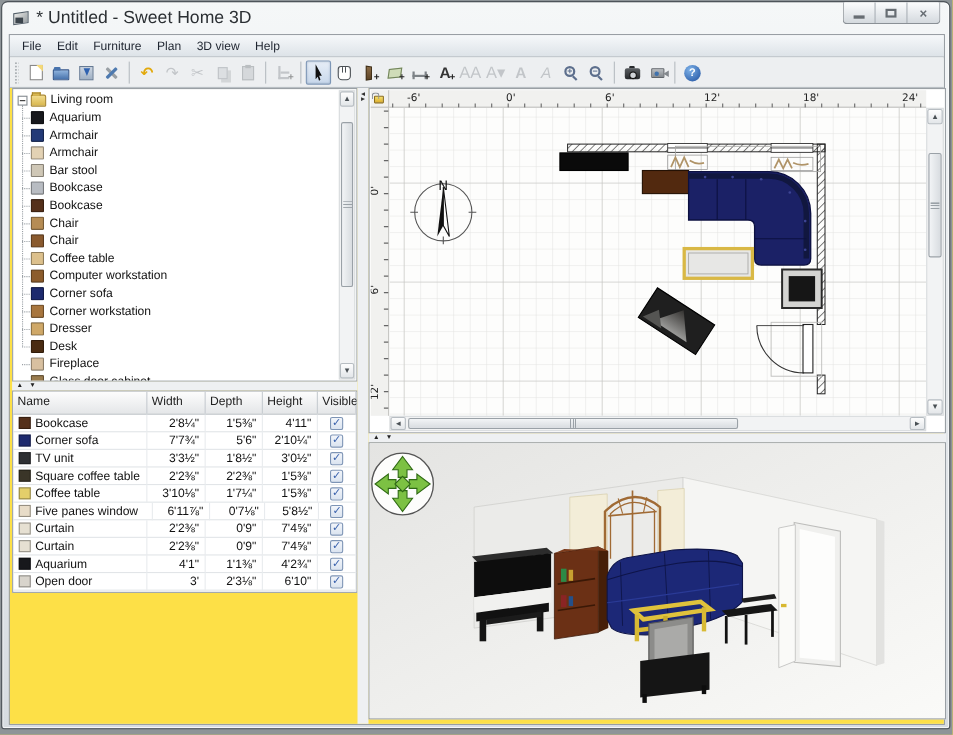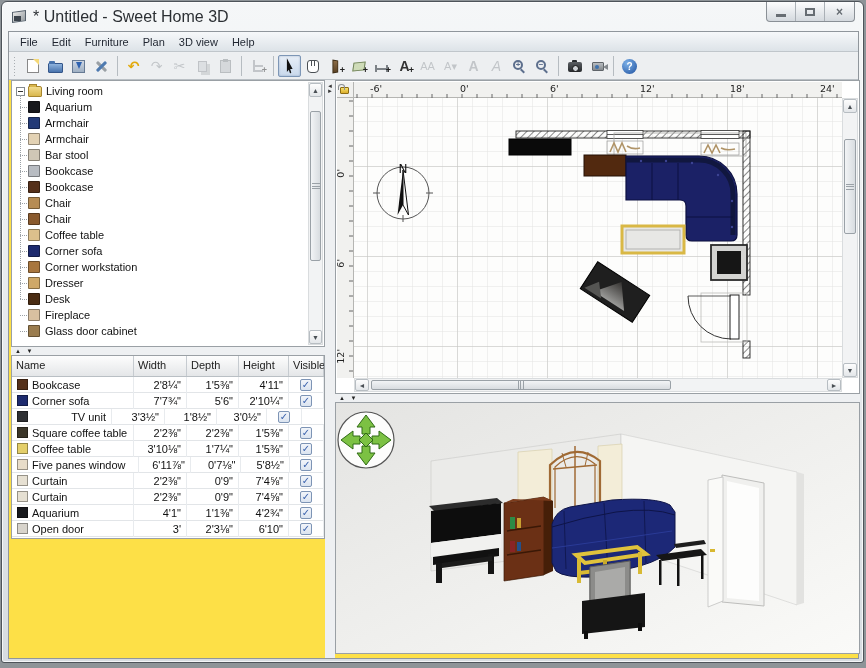--- a/index.html
+++ b/index.html
@@ -24,21 +24,21 @@
   .client{position:absolute;left:6px;top:29px;width:851px;height:628px;background:#eef0f2;border:1px solid #90969c;}
   .menubar{position:absolute;left:0;top:0;right:0;height:20px;background:linear-gradient(#f6f8fa,#dde3e8);border-bottom:1px solid #c0c6cb;display:flex;align-items:center;padding-left:4px;}
   .menu-item{font-size:11px;color:#1f2530;padding:2px 7px;}
   .toolbar{position:absolute;left:0;top:21px;right:0;height:27px;background:#edeff1;border-bottom:1px solid #b9bfc4;display:flex;align-items:center;padding-left:3px;}
   .tb-grip{width:4px;height:20px;margin:0 4px 0 1px;background-image:radial-gradient(#a9aeb2 1px,transparent 1px);background-size:3px 3px;}
   .tb-sep{width:1px;height:20px;background:#b6bcc1;margin:0 4px;}
   .tb-btn{width:23px;height:22px;display:flex;align-items:center;justify-content:center;position:relative;border:1px solid transparent;border-radius:2px;}
   .tb-btn.pressed{border:1px solid #7d96b6;background:linear-gradient(#e7eef7,#c9d9ec);box-shadow:inset 0 0 2px rgba(60,90,130,.4);}
   .tb-btn.disabled{opacity:.45;}
   .tb-glyph{font-size:14px;line-height:1;color:#8f9499;}
-  .tb-glyph.small{font-size:11px;}
+  .tb-glyph.small{font-size:15px;}
   .tb-plus{position:absolute;right:1px;bottom:1px;font-size:9px;font-weight:bold;color:#222;line-height:1;}
   
   .i-new{width:12px;height:14px;background:#fff;border:1px solid #888;position:relative;}
   .i-new:after{content:"";position:absolute;right:-1px;top:-1px;border-style:solid;border-width:0 6px 6px 0;border-color:transparent #f5d978 transparent transparent;}
   .i-open{width:15px;height:10px;margin-top:4px;background:linear-gradient(#8fb3dd,#4873ad);border:1px solid #34568a;border-radius:1px;position:relative;}
   .i-open:before{content:"";position:absolute;left:0;top:-3px;width:6px;height:3px;background:#4873ad;border-radius:1px 1px 0 0;}
   .i-save{width:13px;height:13px;background:linear-gradient(#cdd6e2,#9fb0c4);border:1px solid #667a94;position:relative;}
   .i-save:after{content:"";position:absolute;left:3px;top:1px;border-style:solid;border-width:7px 3px 0 3px;border-color:#2f62b0 transparent transparent transparent;}
   .i-prefs{width:15px;height:15px;position:relative;}
   .i-prefs:before,.i-prefs:after{content:"";position:absolute;left:1px;top:6px;width:13px;height:3px;border-radius:1px;}
@@ -282,20 +282,24 @@
               </div>
               <div class="tree-row">
                 <span class="t-icon" style="background: rgb(138, 90, 46);"></span>
                 <span>Chair</span>
               </div>
               <div class="tree-row">
                 <span class="t-icon" style="background: rgb(220, 192, 140);"></span>
                 <span>Coffee table</span>
               </div>
               <div class="tree-row">
+                <span class="t-icon" style="background: rgb(140, 92, 44);"></span>
+                <span>Computer workstation</span>
+              </div>
+              <div class="tree-row">
                 <span class="t-icon" style="background: rgb(29, 42, 110);"></span>
                 <span>Corner sofa</span>
               </div>
               <div class="tree-row">
                 <span class="t-icon" style="background: rgb(168, 118, 62);"></span>
                 <span>Corner workstation</span>
               </div>
               <div class="tree-row">
                 <span class="t-icon" style="background: rgb(207, 168, 104);"></span>
                 <span>Dresser</span>
@@ -350,21 +354,21 @@
               <span>Corner sofa</span>
             </div>
             <div class="cell num" style="width: 53px;">7'7¾"</div>
             <div class="cell num" style="width: 52px;">5'6"</div>
             <div class="cell num" style="width: 50px;">2'10¼"</div>
             <div class="cell" style="width: 35px; justify-content: center;">
               <span class="chk">✓</span>
             </div>
           </div>
           <div class="tbl-row">
-            <div class="cell" style="width: 100px; justify-content: space-between;">
+            <div class="cell" style="width: 122px;">
               <span class="row-icon" style="background: rgb(46, 48, 51);"></span>
               <span>TV unit</span>
             </div>
             <div class="cell num" style="width: 53px;">3'3½"</div>
             <div class="cell num" style="width: 52px;">1'8½"</div>
             <div class="cell num" style="width: 50px;">3'0½"</div>
             <div class="cell" style="width: 35px; justify-content: center;">
               <span class="chk">✓</span>
             </div>
           </div>

